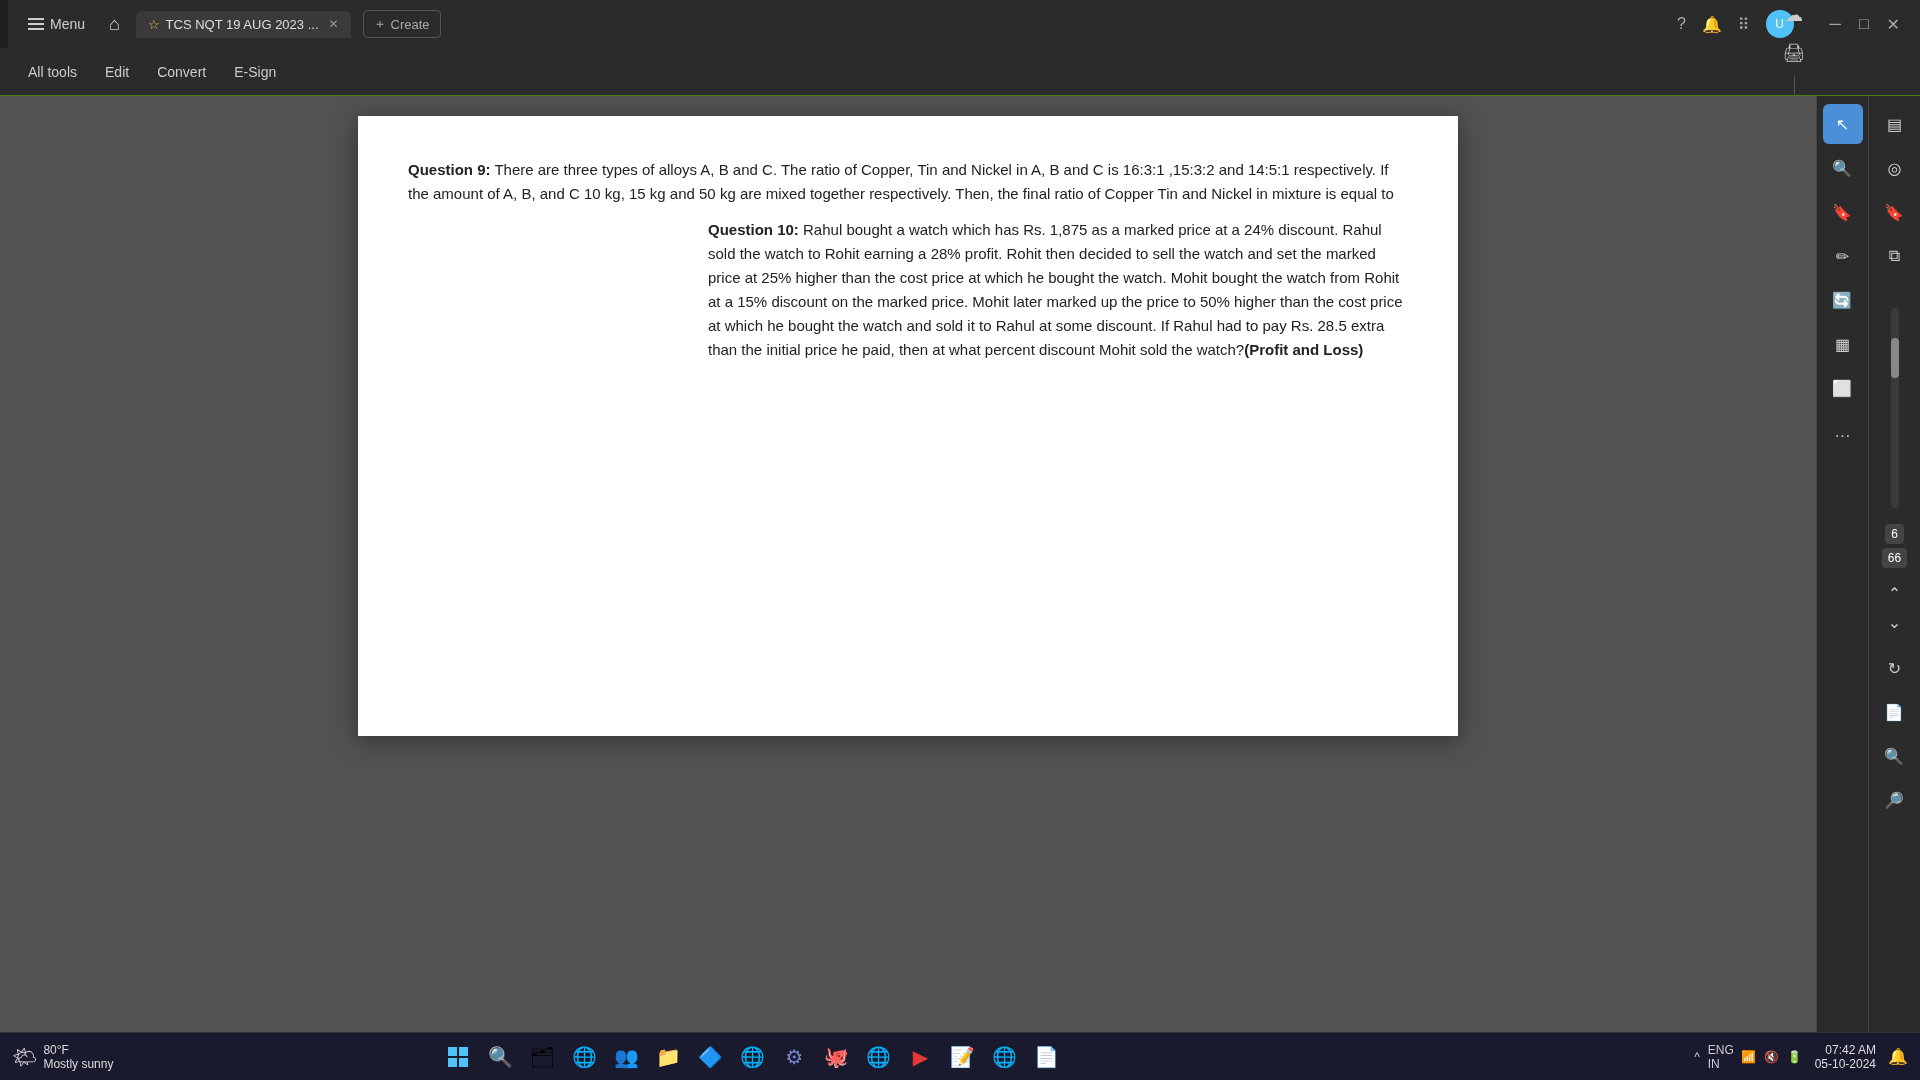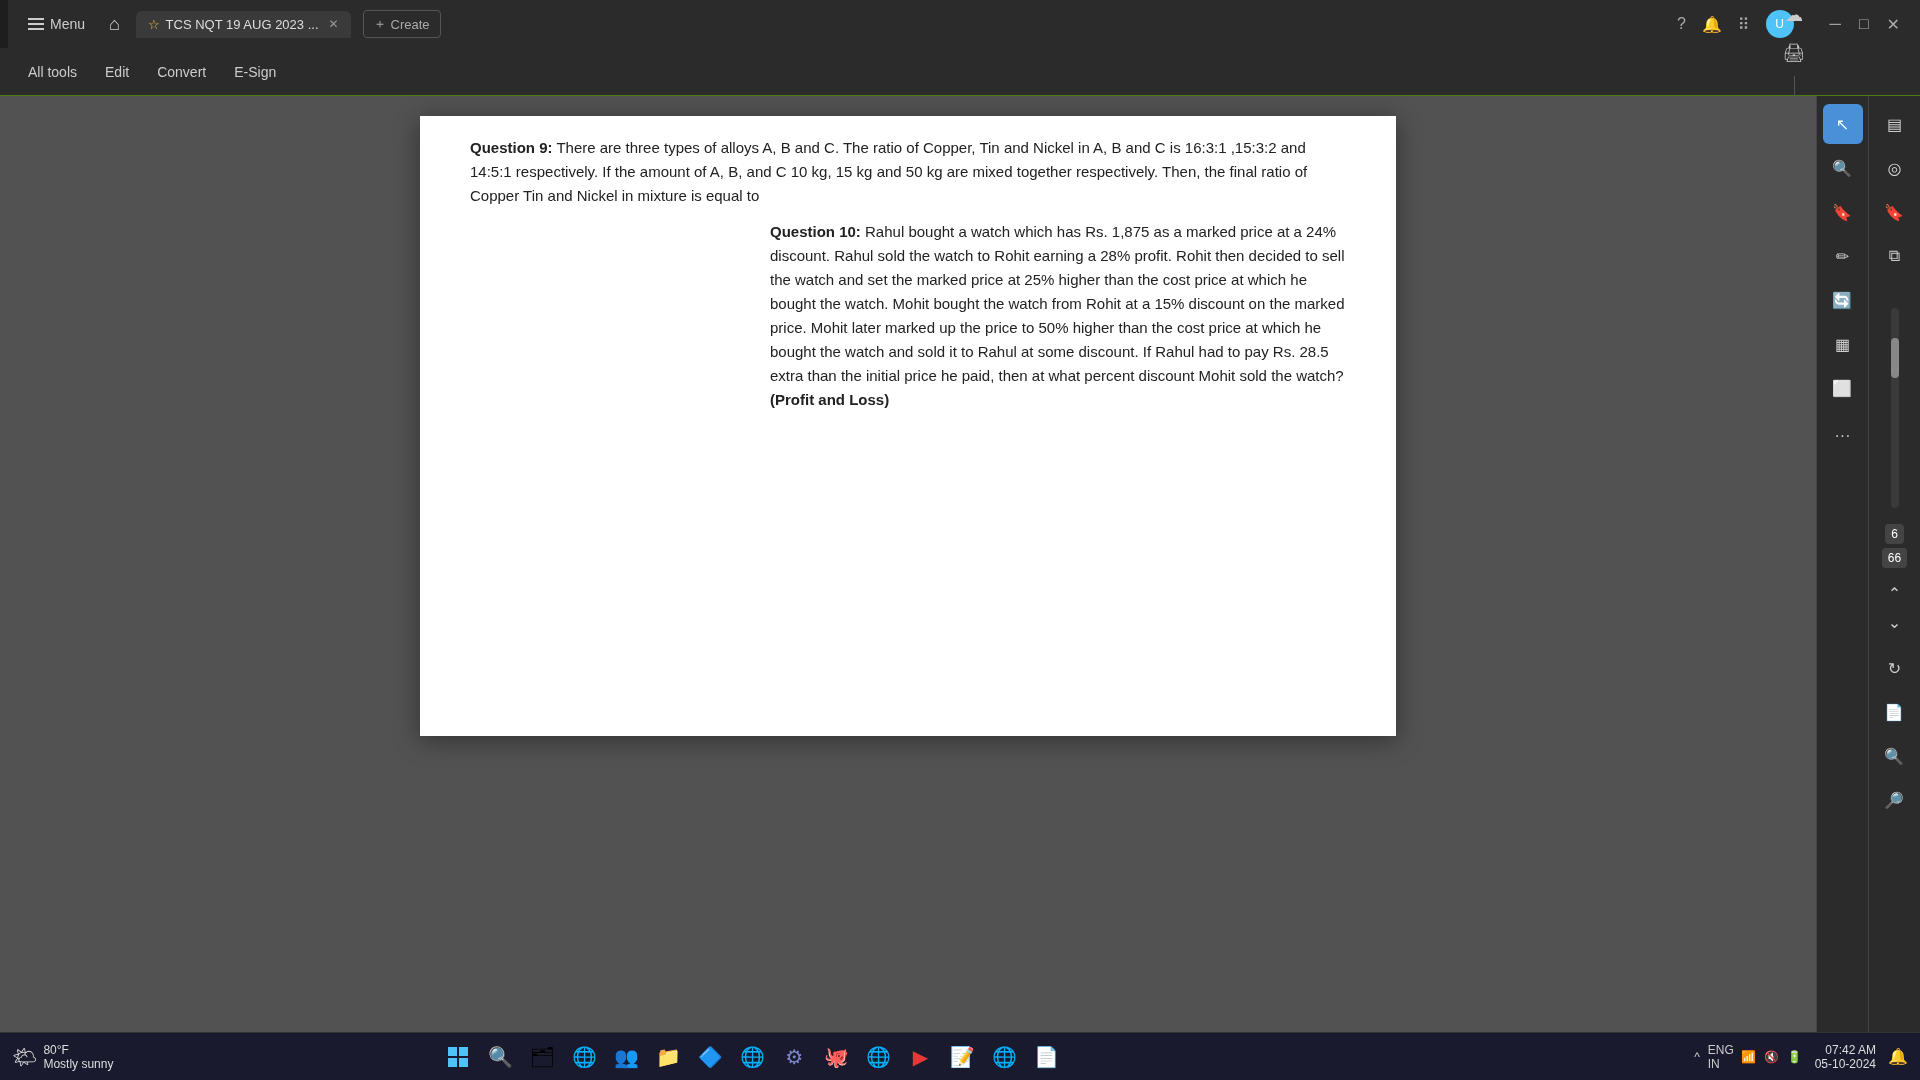--- a/index.html
+++ b/index.html
@@ -83,23 +83,23 @@
       flex: 1;
       display: flex;
       justify-content: center;
       align-items: flex-start;
       padding: 20px;
       overflow: hidden;
       background: #525252;
     }
     .pdf-page {
       background: #fff;
-      width: 976px;
+      width: 1100px;
       min-height: 620px;
-      padding: 20px 50px;
+      padding: 42px 50px;
       box-shadow: 0 4px 24px rgba(0,0,0,0.4);
       font-size: 15px;
       line-height: 1.6;
       color: #222;
     }
     .pdf-page p { margin-bottom: 8px; }
     .pdf-page .question { font-weight: normal; margin-bottom: 12px; }
     .pdf-page .question strong { font-weight: bold; }
     .pdf-page .options-list { list-style: decimal; padding-left: 40px; margin-bottom: 16px; }
     .pdf-page .options-list li { margin-bottom: 4px; }

